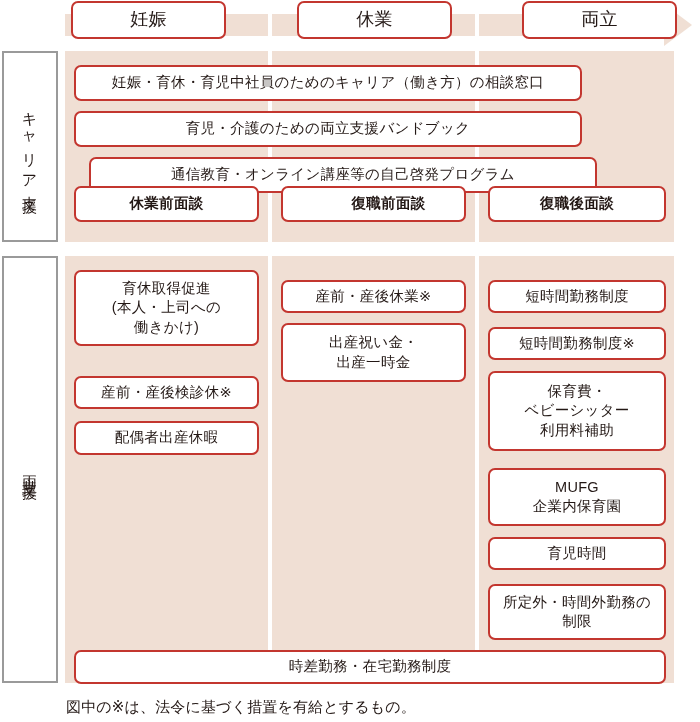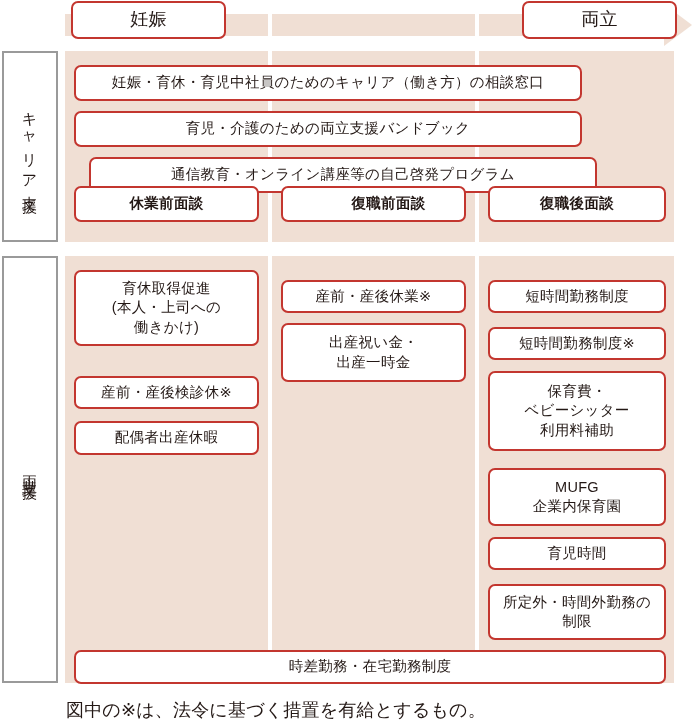--- a/index.html
+++ b/index.html
@@ -130,36 +130,37 @@
   #bal-c-6 { left: 488px; width: 178px; top: 584px; height: 56px; }
 
   
   #bal-bottom-full { left: 74px; width: 592px; top: 650px; height: 34px; }
 
   
   #footnote {
     position: absolute;
     left: 66px;
     top: 698px;
-    font-size: 18px;
+    font-size: 15px;
     color: #231815;
     letter-spacing: 0.01em;
     white-space: nowrap;
   }
 </style>
 </head>
 <body>
 
 <div id="phase-strip">
   <div class="phase-band" id="phase-band-a"></div>
   <div class="phase-band" id="phase-band-b"></div>
   <div class="phase-band" id="phase-band-c"></div>
   <div id="phase-arrow-head"></div>
 
   <div class="box phase-box" id="phase-box-1">妊娠</div>
+  <div class="box phase-box" id="phase-box-2">休業</div>
   <div class="box phase-box" id="phase-box-3">両立</div>
 </div>
 
 <div class="section-label" id="section-label-career">
   <span>キャリア支援</span>
 </div>
 
 <div class="col-band band-career" id="band-career-a"></div>
 <div class="col-band band-career" id="band-career-b"></div>
 <div class="col-band band-career" id="band-career-c"></div>

